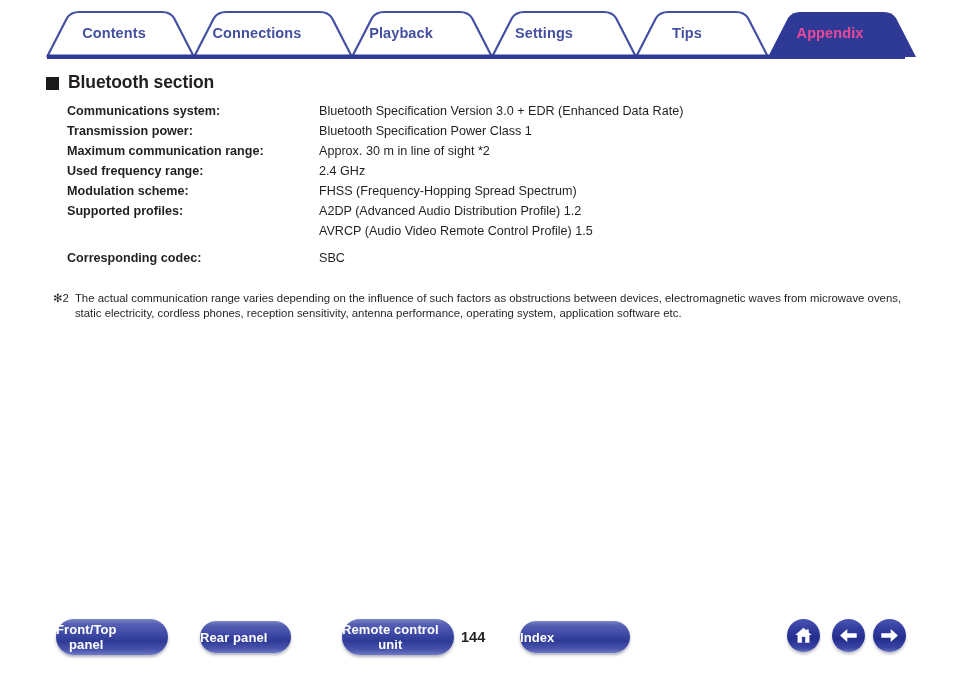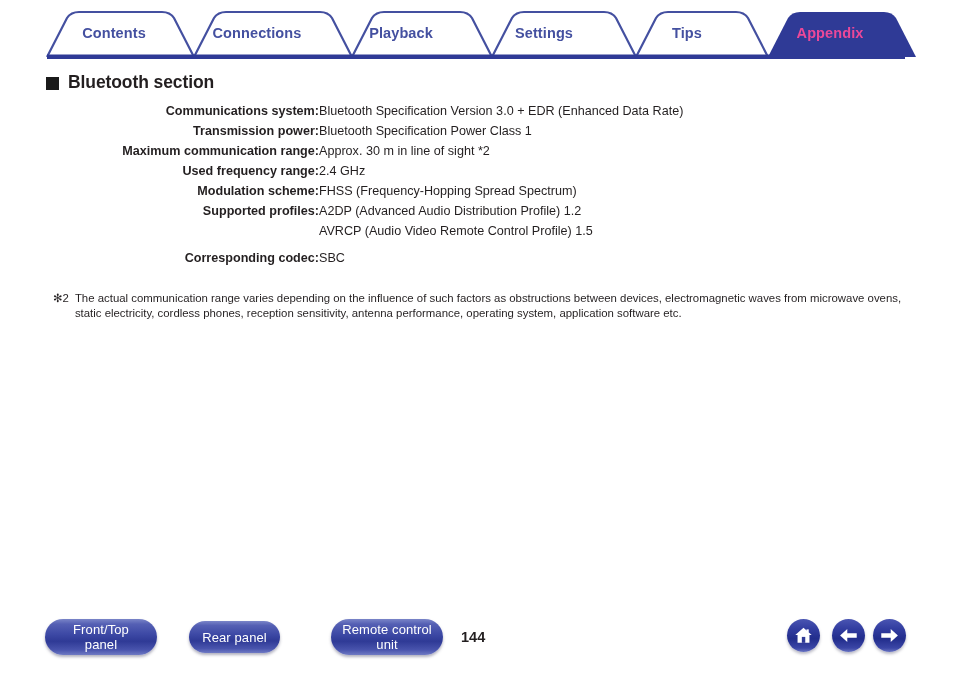--- a/index.html
+++ b/index.html
@@ -79,21 +79,20 @@
     padding: 0;
     font-size: 12.6px;
     line-height: 20px;
     color: #231f20;
   }
   #spec-table td.lbl {
     font-weight: bold;
     width: 252px;
     white-space: nowrap;
     padding-bottom: 0px;
-    text-align: right;
   }
   #spec-table td.val {
     font-weight: normal;
   }
   #spec-table tr.gap td {
     padding-top: 7px;
   }
   .val .line2 {
     display: block;
   }
@@ -133,29 +132,29 @@
       linear-gradient(180deg,
         #7a85c8 0%,
         #5560b4 14%,
         #3d49a5 42%,
         #2f3a96 62%,
         #4954ad 86%,
         #6f7ac4 100%);
     box-shadow: 0 2px 3px rgba(80,80,110,0.45);
     color: #ffffff;
     font-size: 13px;
-    font-weight: normal;
+    font-weight: bold;
     display: flex;
     align-items: center;
-    justify-content: center;
     text-align: center;
     line-height: 15px;
     height: 36px;
     box-sizing: border-box;
     letter-spacing: 0.1px;
+    margin-left: 11px;
   }
   #page-number {
     position: absolute;
     font-size: 14.5px;
     font-weight: bold;
     color: #231f20;
     left: 461px;
     top: 15px;
     white-space: nowrap;
   }
@@ -268,20 +267,23 @@
 
   <div class="pill" style="left:331px; top:5px; width:112px; height:36px;">
     <span>
       <span>Remote control</span><br>
       <span>unit</span>
     </span>
   </div>
 
   <div id="page-number">144</div>
 
+  <div class="pill" style="left:509px; top:7px; width:110px; height:32px;">
+    <span>Index</span>
+  </div>
 
   <div class="navcircle" style="left:787px; top:5px;">
     <svg width="21" height="21" viewBox="0 0 24 24">
       <path d="M12 3.2 L2.6 11.3 L5.2 11.3 L5.2 20.4 L18.8 20.4 L18.8 11.3 L21.4 11.3 Z" fill="#ffffff"></path>
       <rect x="15.4" y="5.0" width="2.6" height="3.4" fill="#ffffff"></rect>
       <rect x="10.1" y="13.6" width="3.9" height="6.8" fill="#2f3a96"></rect>
     </svg>
   </div>
 
   <div class="navcircle" style="left:832px; top:5px;">

